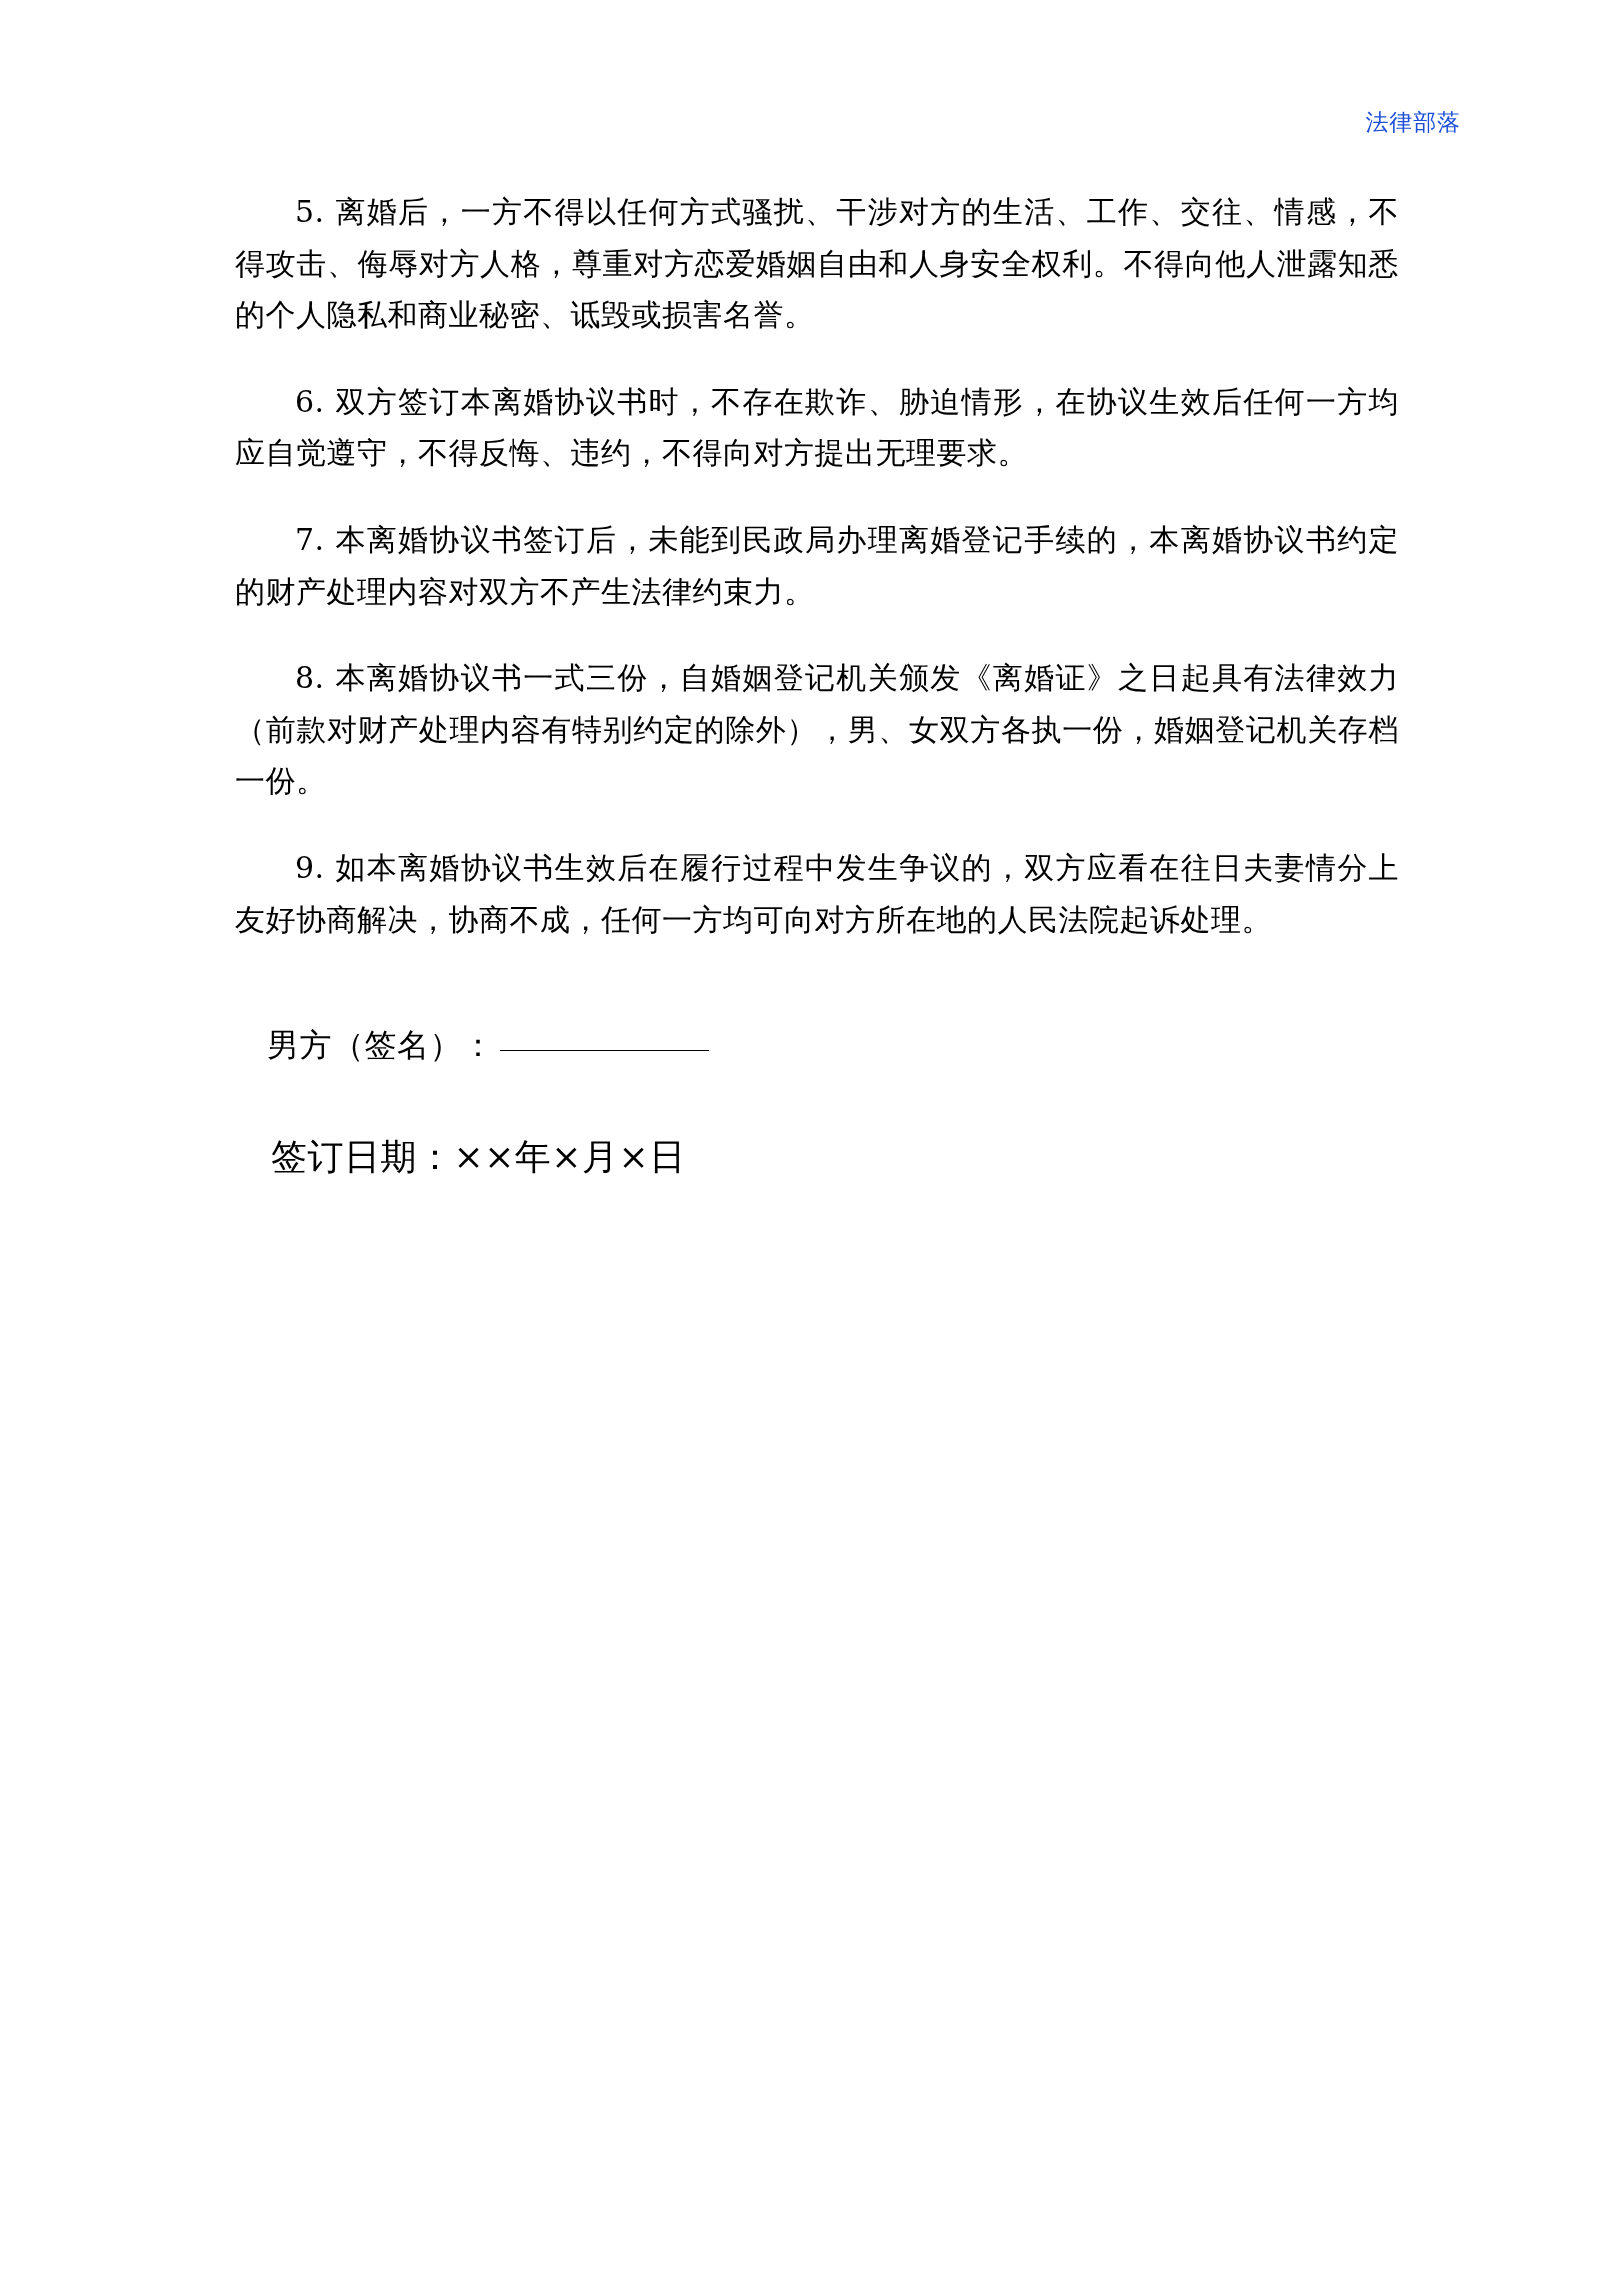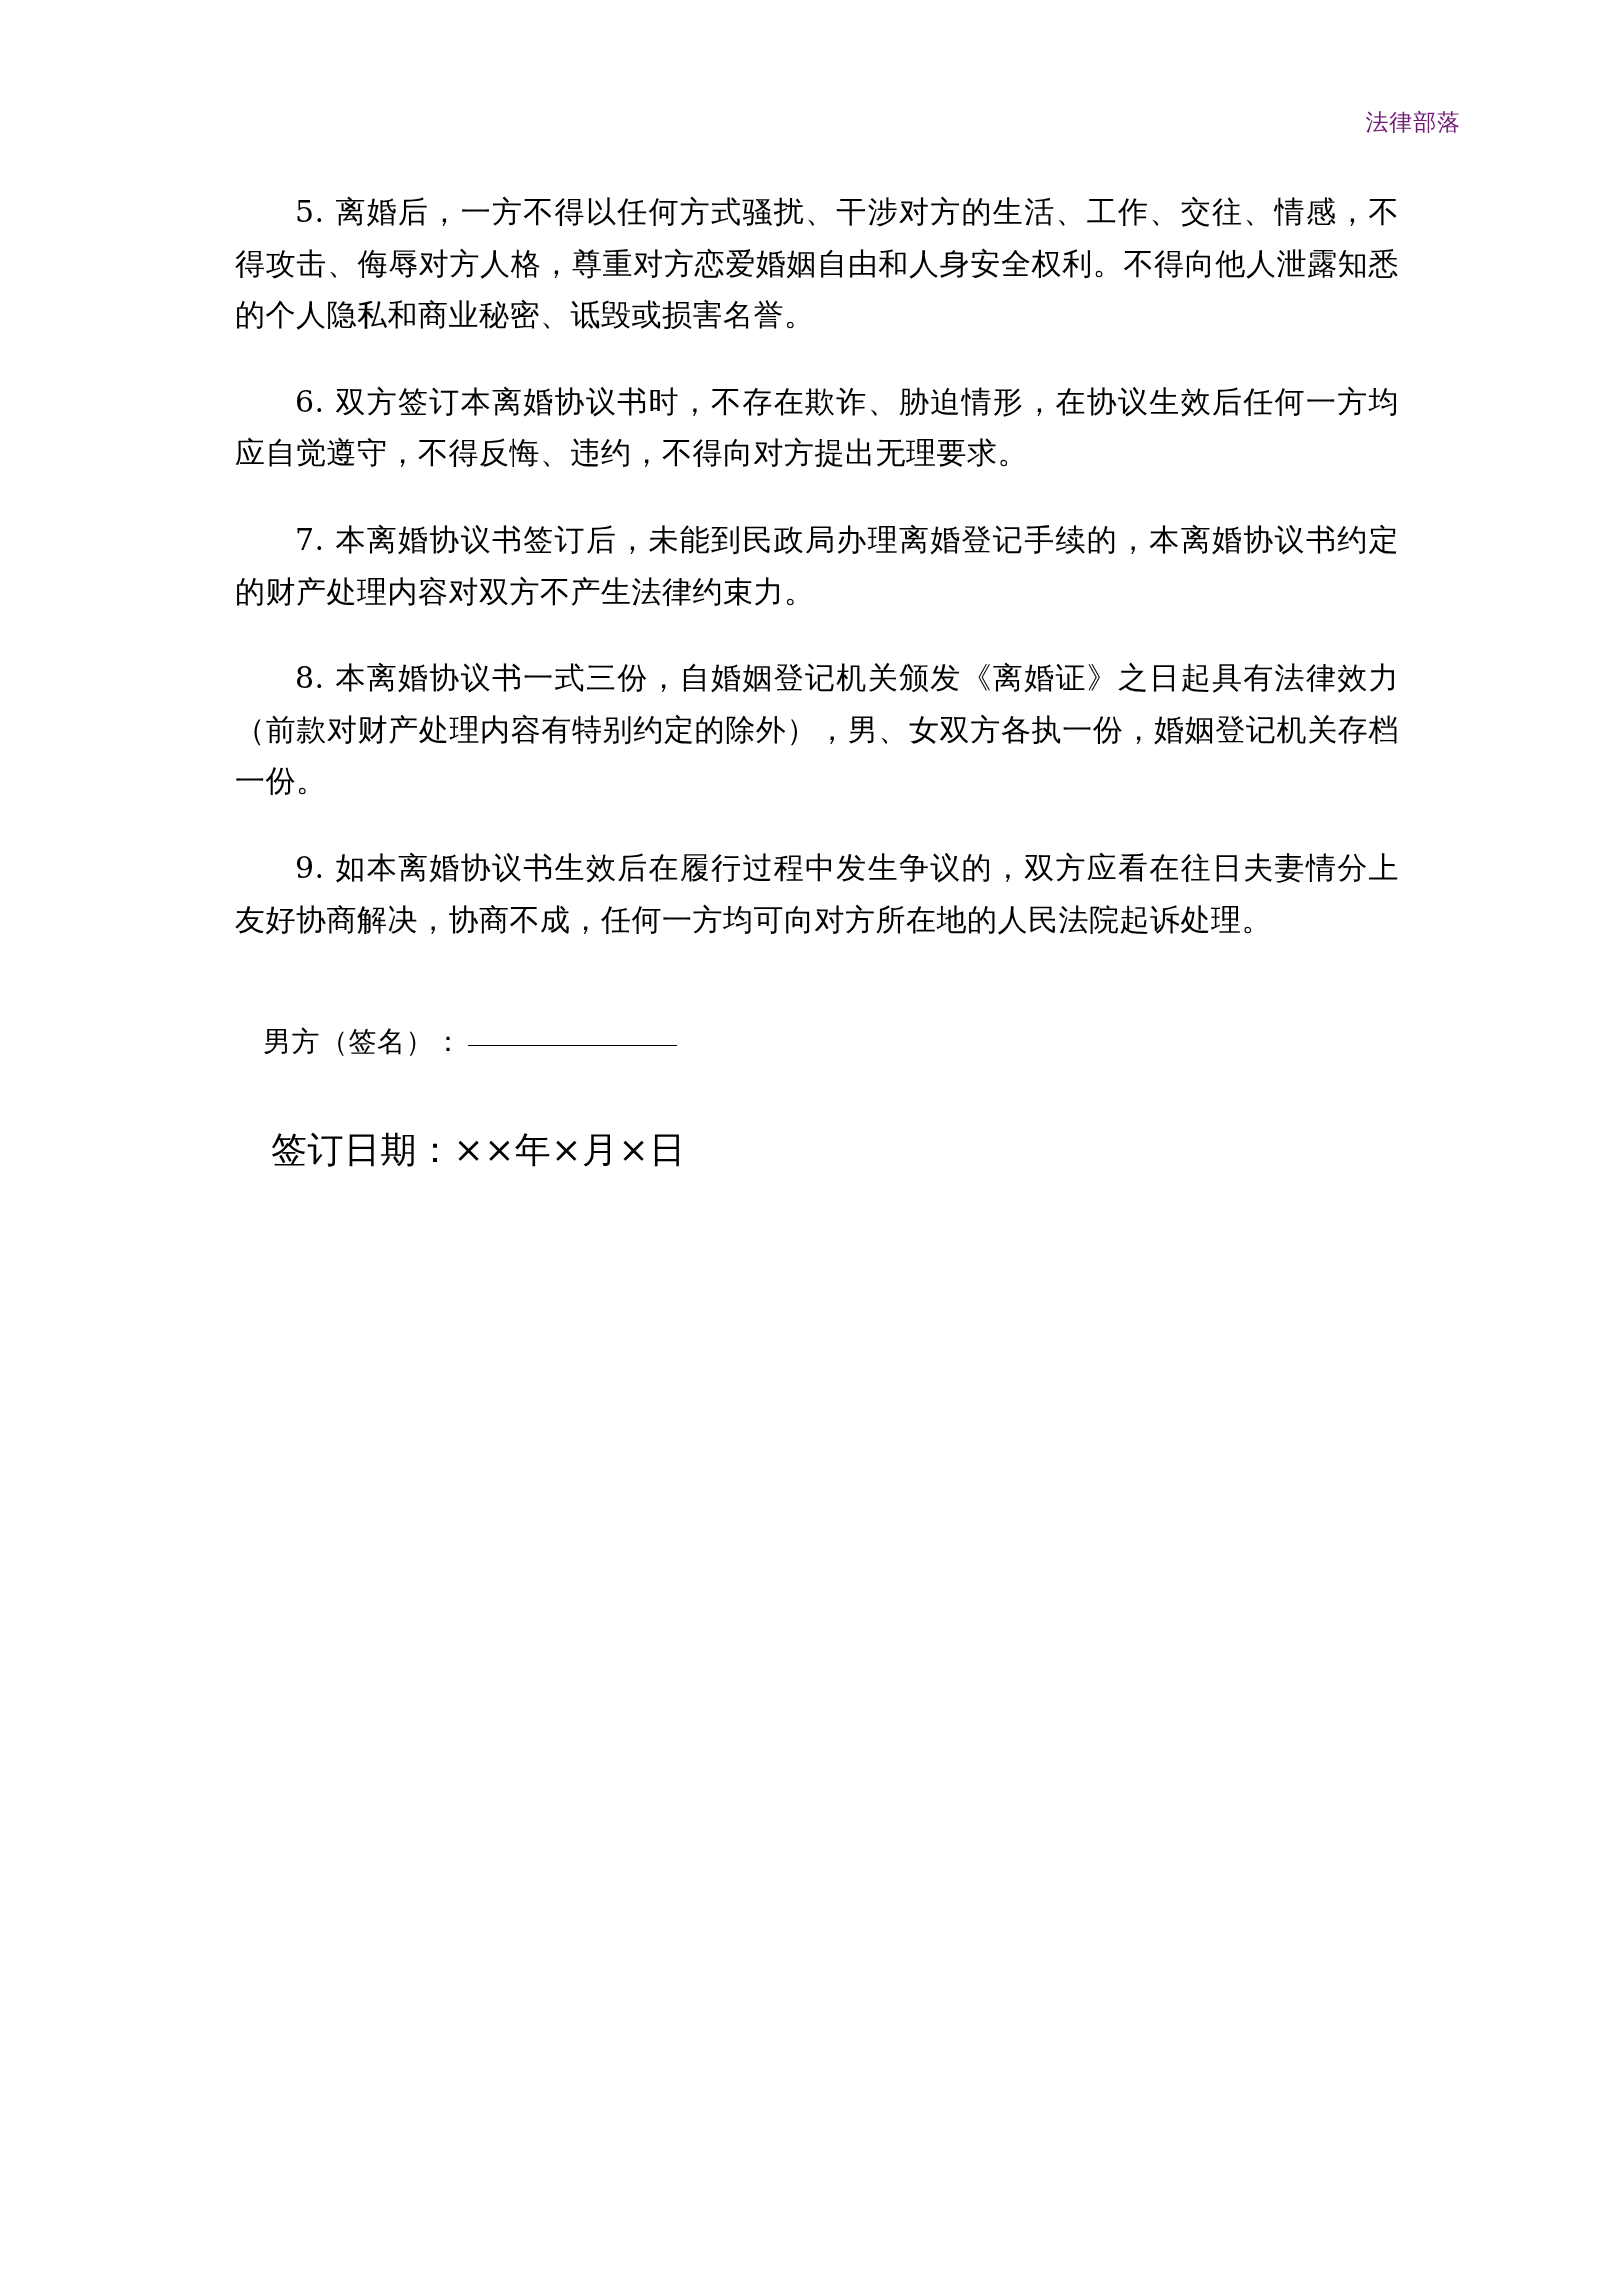--- a/index.html
+++ b/index.html
@@ -18,42 +18,42 @@
     background: #ffffff;
     box-sizing: border-box;
     overflow: hidden;
   }
   .header {
     position: absolute;
     top: 107px;
     right: 162px;
     font-size: 23px;
     letter-spacing: 0.9px;
-    color: #701a75;
+    color: #1d4ed8;
   }
   .body-area {
     position: absolute;
     top: 186px;
     left: 235px;
     width: 1164px;
   }
   .para {
     font-size: 30px;
     line-height: 1.72;
     text-align: justify;
     text-justify: inter-ideograph;
     text-indent: 2em;
     margin: 0 0 35px 0;
     letter-spacing: 0.5px;
   }
   .sign-block {
     margin-top: 73px;
   }
   .sign-line {
-    font-size: 28px;
+    font-size: 32px;
     line-height: 1.7;
     margin: 0 0 53px 0;
     text-indent: 1em;
     letter-spacing: 0.5px;
     white-space: nowrap;
   }
   .blank {
     display: inline-block;
     width: 209px;
     border-bottom: 1.8px solid #000;

